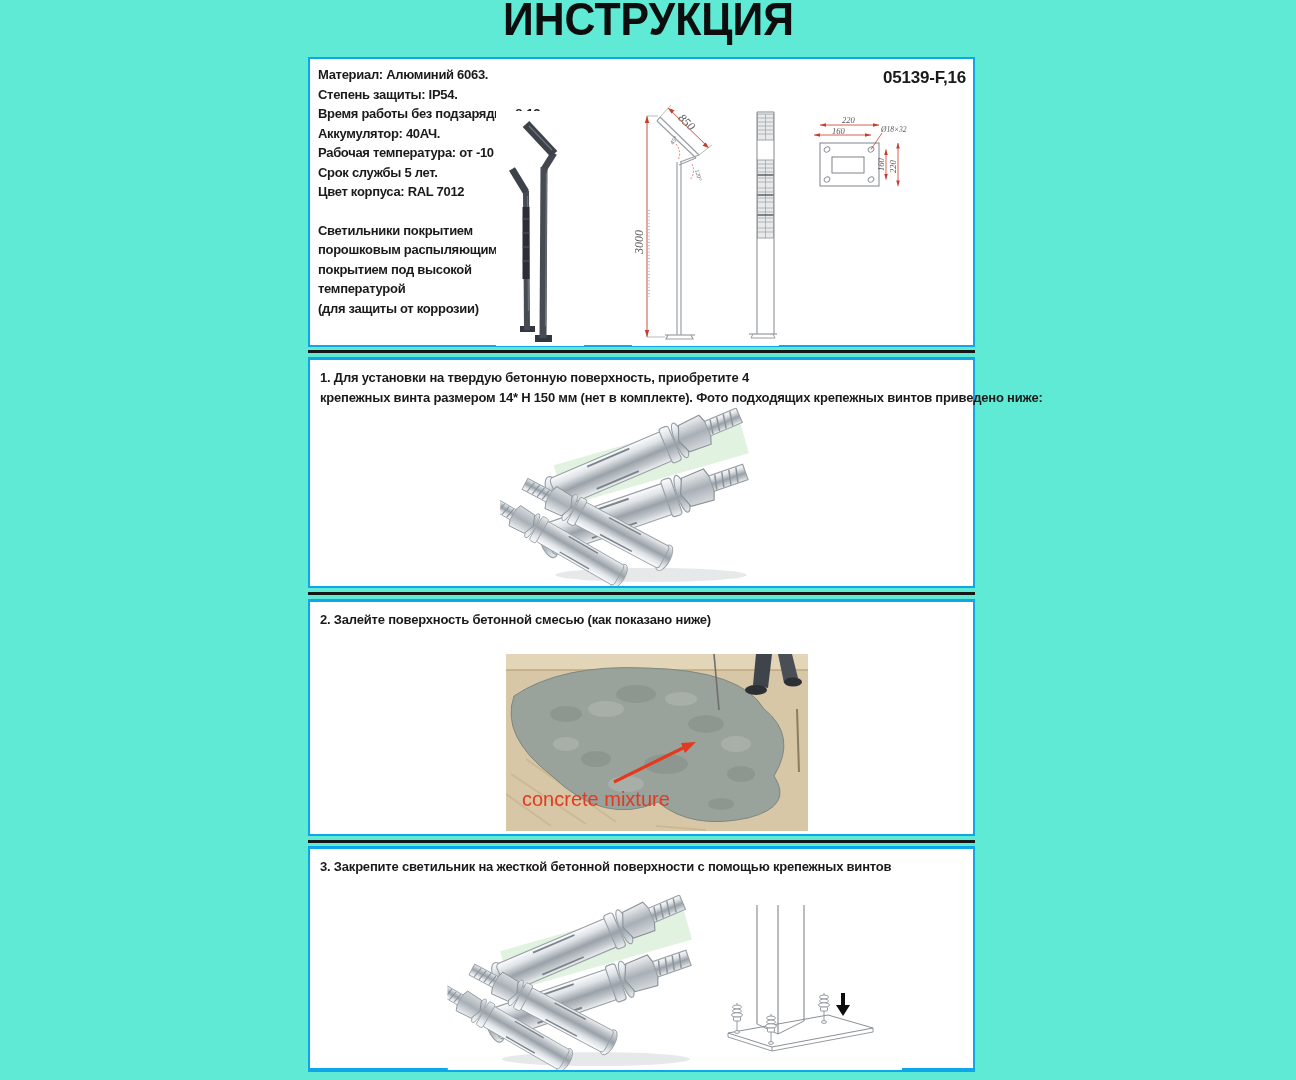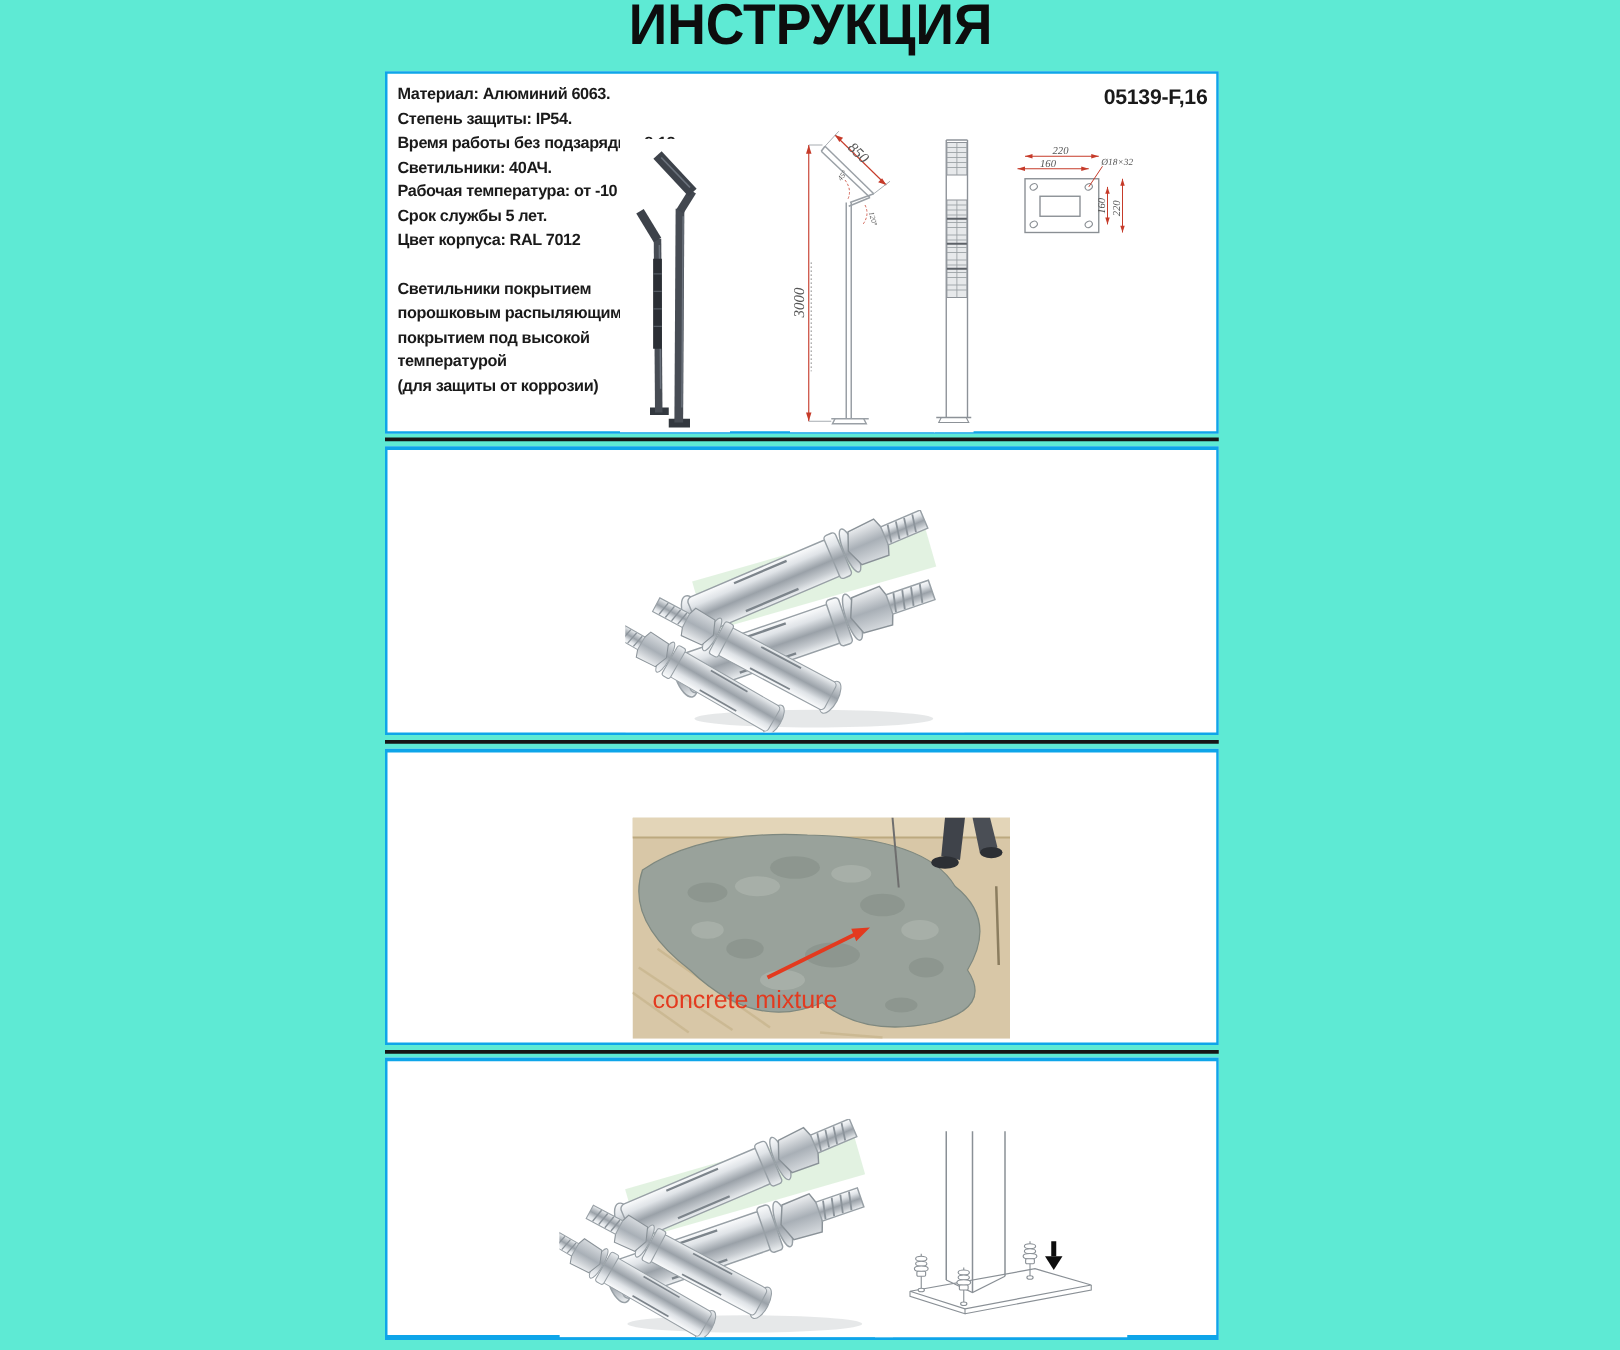--- a/index.html
+++ b/index.html
@@ -77,21 +77,21 @@
         <use href="#boltG" transform="translate(165,150) rotate(-152) scale(1.12)"></use>
       </symbol>
     </defs>
   </svg>
 
   <div class="box spec-box">
     <div class="spec-text">
       <div>Материал: Алюминий 6063.</div>
       <div>Степень защиты: IP54.</div>
       <div>Время работы без подзарядки: 8-12 часов.</div>
-      <div>Светильники: 40АЧ.</div>
+      <div>Аккумулятор: 40АЧ.</div>
       <div>Рабочая температура: от -10 до +65°С.</div>
       <div>Срок службы 5 лет.</div>
       <div>Цвет корпуса: RAL 7012</div>
       <div class="spec-gap"></div>
       <div>Светильники покрытием</div>
       <div>порошковым распыляющим</div>
       <div>покрытием под высокой</div>
       <div>температурой</div>
       <div>(для защиты от коррозии)</div>
     </div>
@@ -204,28 +204,35 @@
       <text class="dimtxt" x="30" y="22.5" font-size="8.5">160</text>
       <text class="dimtxt" x="79" y="21" font-size="7.5">Ø18×32</text>
       <text class="dimtxt" transform="translate(82,60) rotate(-90)" font-size="8.5">160</text>
       <text class="dimtxt" transform="translate(94,62) rotate(-90)" font-size="8.5">220</text>
     </svg>
   </div>
 
   <div class="divider" style="top:350px"></div>
 
   <div class="box step1-box">
+    <div class="step-text">
+      <div>1. Для установки на твердую бетонную поверхность,  приобретите 4</div>
+      <div>крепежных винта размером 14* Н 150 мм (нет в комплекте). Фото подходящих крепежных винтов   приведено ниже:</div>
+    </div>
     <svg class="bolts1" width="272" height="178" viewBox="0 0 270 177">
       <use href="#boltsPhoto"></use>
     </svg>
   </div>
 
   <div class="divider" style="top:592px"></div>
 
   <div class="box step2-box">
+    <div class="step-text">
+      <div>2. Залейте поверхность бетонной смесью (как показано ниже)</div>
+    </div>
     <svg class="concrete" width="302" height="177" viewBox="0 0 302 177">
       <rect width="302" height="177" fill="#d8c7a7"></rect>
       <rect width="302" height="16" fill="#e3d5b8"></rect>
       <path d="M0,16 H302" stroke="#bca97f" stroke-width="1.5"></path>
       <path d="M5,120 L80,170 M0,140 L45,172 M20,105 L110,168 M150,172 L200,176" stroke="#c9b68f" stroke-width="2" opacity="0.8"></path>
 
       <path d="M8,42 Q55,10 140,14 Q235,16 258,55 Q292,82 268,122 Q288,152 242,164 Q185,176 152,148 Q98,172 46,122 Q-6,82 8,42 Z" fill="#99a29b" stroke="#7e887f" stroke-width="1"></path>
       <g fill="#6f7a72" opacity="0.28">
         <ellipse cx="60" cy="60" rx="16" ry="8"></ellipse>
           <ellipse cx="130" cy="40" rx="20" ry="9"></ellipse>
@@ -252,20 +259,23 @@
 
       <line x1="108" y1="128" x2="179" y2="93" stroke="#e33a1f" stroke-width="3.2"></line>
       <polygon points="190,88 179,99 175,89" fill="#e33a1f"></polygon>
       <text x="16" y="152" font-size="20" fill="#e33a1f" font-family="Liberation Sans, sans-serif">concrete mixture</text>
     </svg>
   </div>
 
   <div class="divider" style="top:840px"></div>
 
   <div class="box step3-box">
+    <div class="step-text">
+      <div>3. Закрепите светильник на жесткой бетонной поверхности с помощью крепежных винтов</div>
+    </div>
     <svg class="bolts2" width="276" height="175" viewBox="0 0 270 177">
       <use href="#boltsPhoto"></use>
     </svg>
     <svg class="mount" width="202" height="175" viewBox="0 0 202 175">
       <rect width="202" height="175" fill="#fff"></rect>
 
       <polygon points="28,138 72,152 173,133 128,120" fill="#ffffff" stroke="#8a9096" stroke-width="1"></polygon>
       <path d="M28,138 L28,142 L72,156 L72,152 M72,156 L173,137 L173,133" fill="none" stroke="#8a9096" stroke-width="0.9"></path>
 
       <line x1="57" y1="10" x2="57" y2="129" stroke="#8a9096" stroke-width="1.2"></line>

